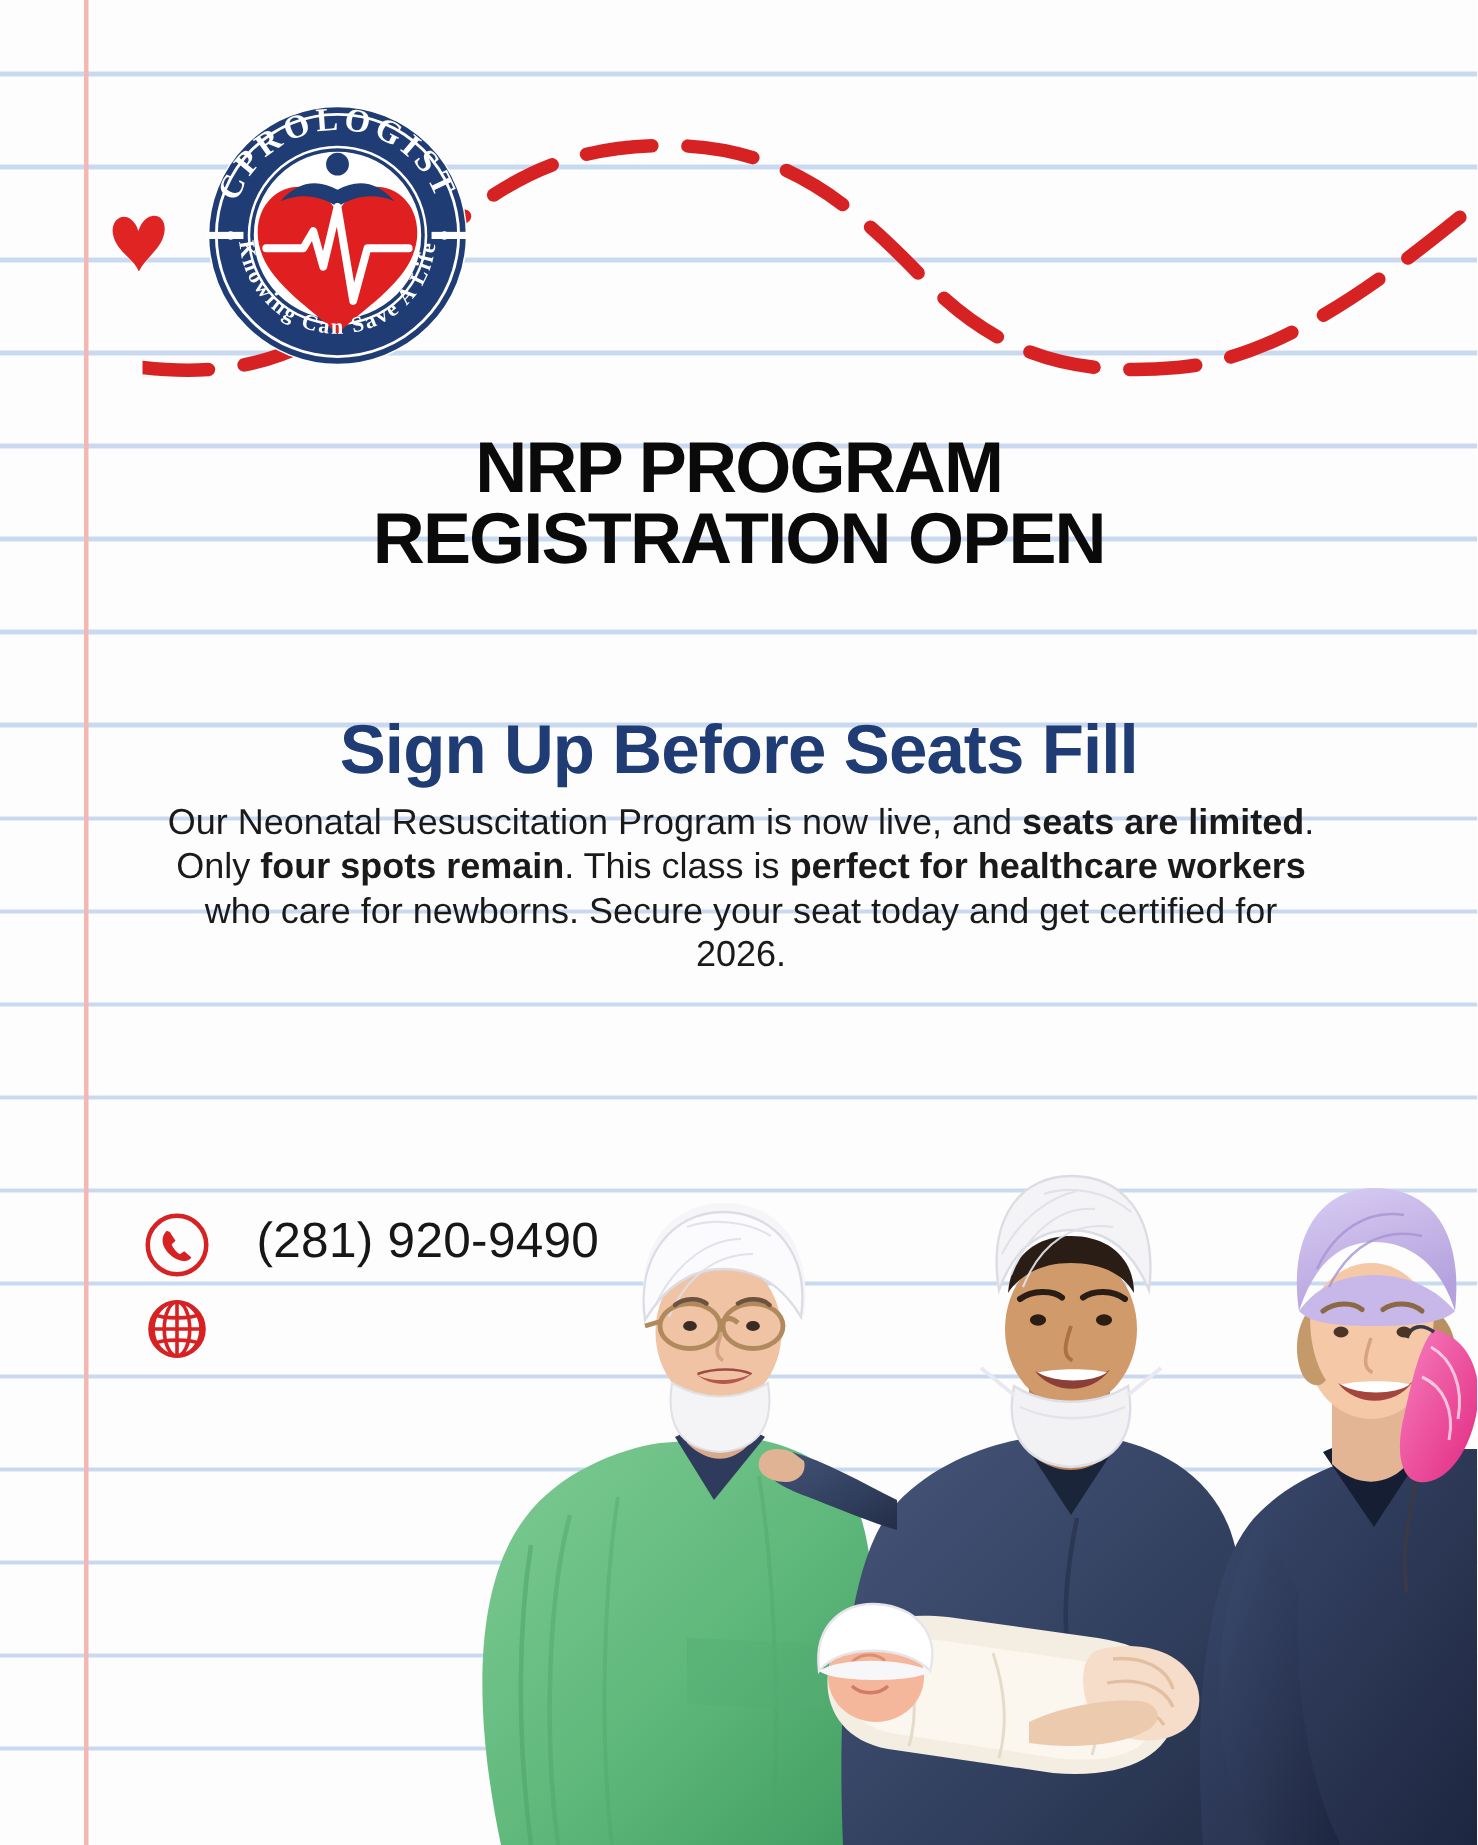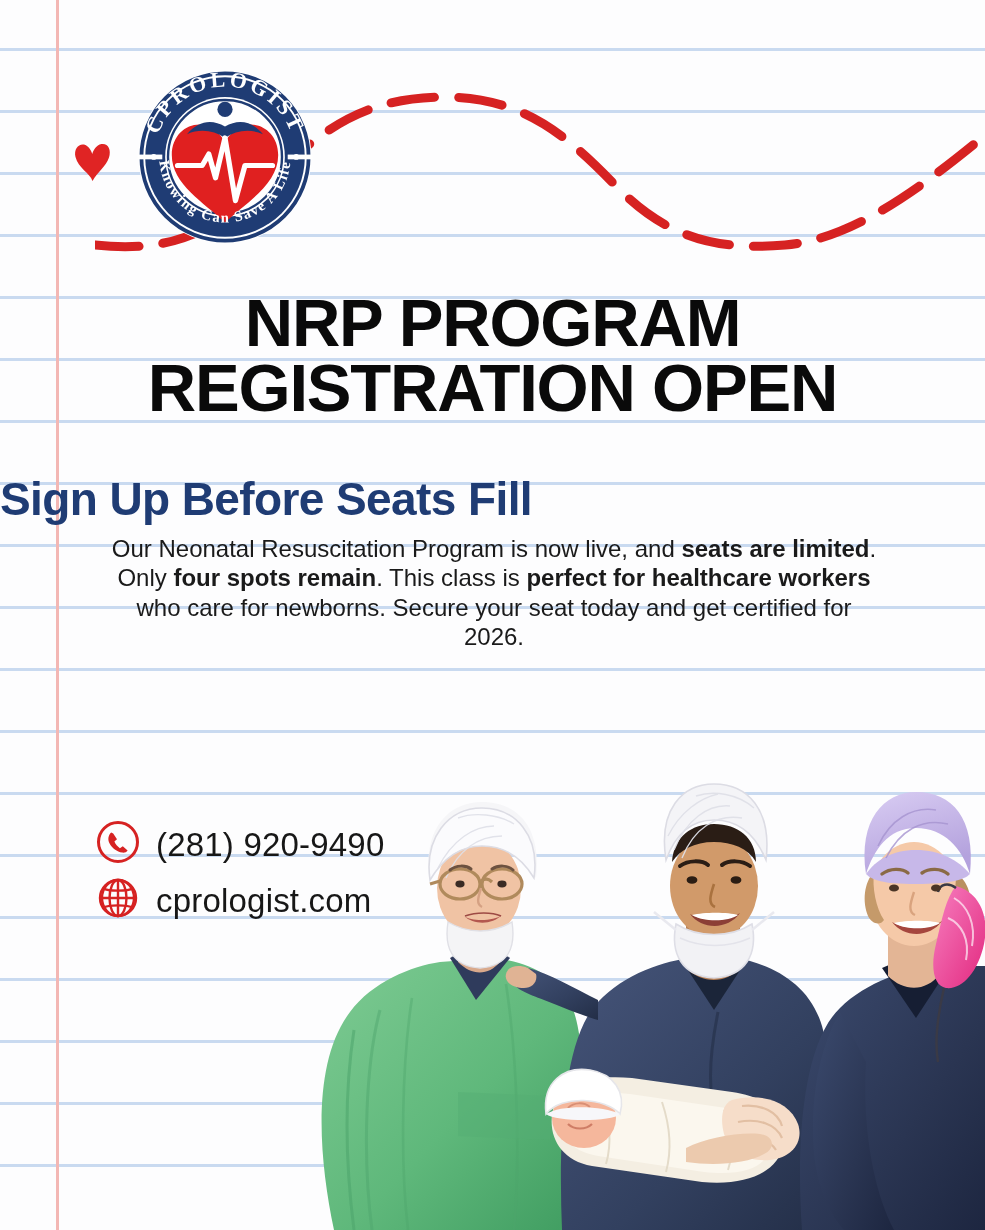--- a/index.html
+++ b/index.html
@@ -43,51 +43,52 @@
     position:absolute;left:72px;top:140px;width:40px;height:42px;
   }
   
   .logo{
     position:absolute;left:130px;top:58px;width:190px;height:196px;
   }
   
   .headline{
     position:absolute;left:0;right:0;top:290px;
     text-align:center;
-    font-size:67px;
+    font-size:48px;
     line-height:0.97;
     font-weight:800;
     letter-spacing:-1.2px;
     color:#0a0a0a;
     white-space:pre-line;
   }
   .subhead{
     position:absolute;left:0;right:0;top:472px;
-    text-align:left;
+    text-align:center;
     font-size:46px;
     font-weight:800;
     letter-spacing:-0.6px;
     color:#1f3c74;
   }
   .body-copy{
     position:absolute;left:105px;width:778px;top:534px;
     text-align:center;
     font-size:24px;
     line-height:1.22;
     color:#1a1a1a;
     font-weight:400;
   }
   .body-copy b{font-weight:800;}
   
   .contact{
     position:absolute;left:96px;top:808px;
   }
   .contact-row{
-    display:flex;align-items:flex-end;
+    display:flex;align-items:flex-start;
     height:56px;
+    gap:15px;
   }
   .contact-ico{
     width:44px;height:44px;flex:0 0 44px;
     margin-right:16px;
     display:block;
   }
   .contact-text{
     font-size:33px;color:#171717;letter-spacing:0.2px;
   }
   
@@ -174,21 +175,20 @@
         <g fill="none" stroke="#d62222" stroke-width="2.4">
           <circle cx="22" cy="22" r="18"></circle>
           <ellipse cx="22" cy="22" rx="8.5" ry="18"></ellipse>
           <ellipse cx="22" cy="22" rx="16" ry="18"></ellipse>
           <line x1="4" y1="22" x2="40" y2="22"></line>
           <path d="M7.2 12.2 C 12 15.4, 31.8 15.4, 36.8 12.2"></path>
           <path d="M7.2 31.8 C 12 28.6, 31.8 28.6, 36.8 31.8"></path>
           <line x1="22" y1="4" x2="22" y2="40"></line>
         </g>
       </svg>
-      <div class="contact-text">cprologist.com</div>
     </div>
 
   </div>
 
   <div class="photo">
     <svg width="723" height="468" viewBox="0 0 723 468">
       <defs>
         <linearGradient id="grnScrub" x1="0" y1="0" x2="1" y2="1">
           <stop offset="0%" stop-color="#7ecb93"></stop>
           <stop offset="55%" stop-color="#5fb87b"></stop>

